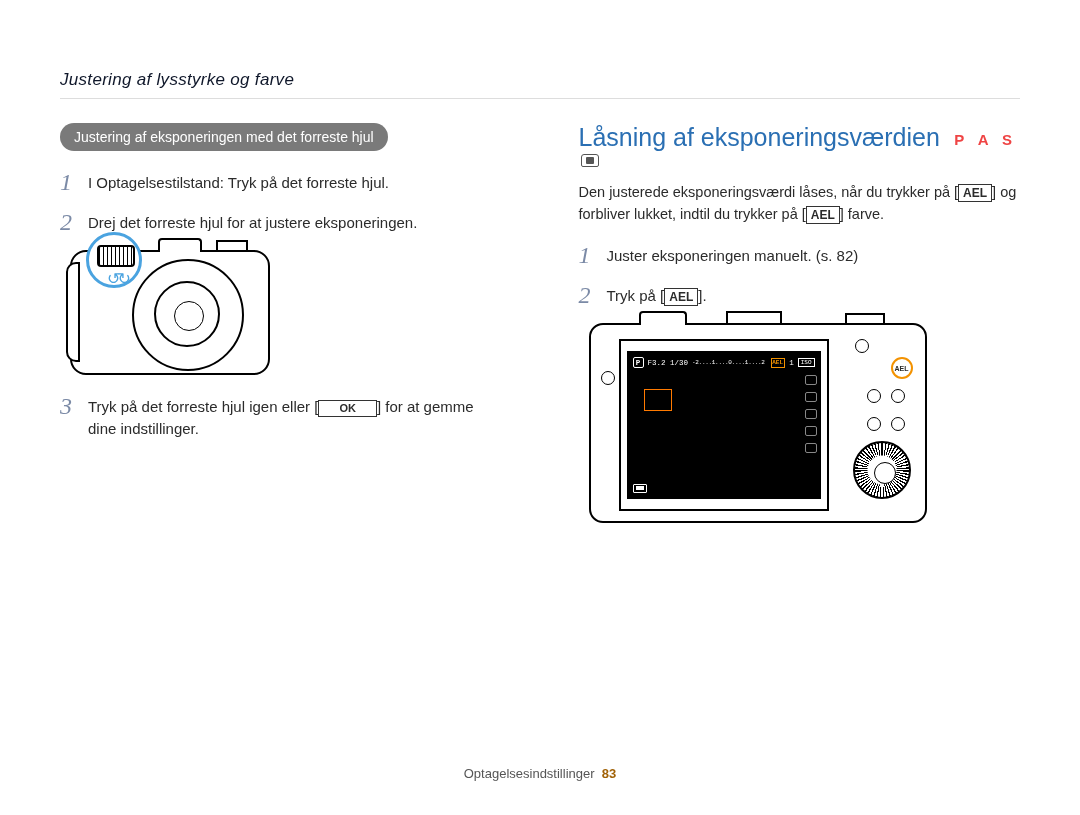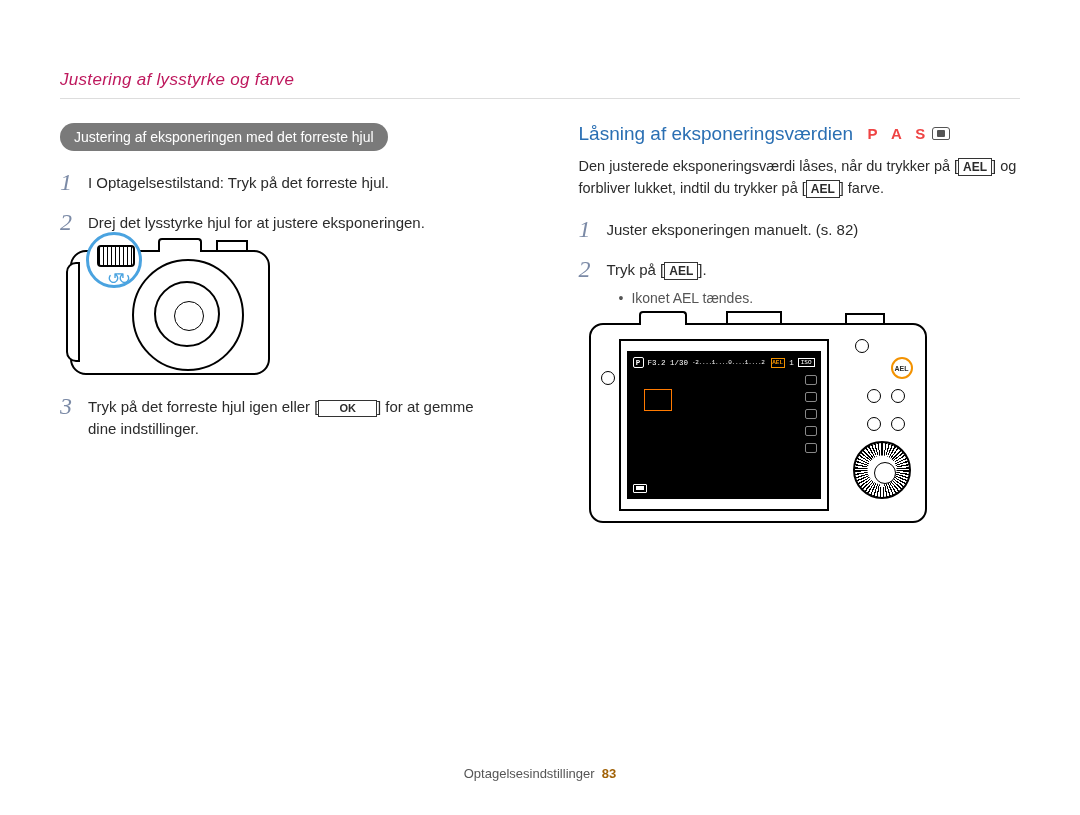--- a/index.html
+++ b/index.html
@@ -7,21 +7,21 @@
     font-family: Arial, Helvetica, sans-serif;
     background: #fff;
     color: #2b2b2b;
     width: 1080px;
     height: 815px;
     position: relative;
     padding: 70px 60px 40px 60px;
   }
   .breadcrumb {
     font-style: italic;
-    color: #be185d;
+    color: #0f172a;
     font-size: 17px;
     margin-bottom: 8px;
     letter-spacing: .3px;
   }
   .hr {
     border-top: 1px solid #ddd;
     margin-bottom: 24px;
   }
   .columns {
     display: flex;
@@ -61,21 +61,21 @@
     color: #555;
     margin-top: 6px;
     padding-left: 12px;
   }
   .sub-bullet::before {
     content: '•';
     margin-right: 8px;
   }
   .h2 {
     color: #2a6fb3;
-    font-size: 19px;
+    font-size: 25px;
     font-weight: 400;
     display: inline;
   }
   .mode-icons {
     font-family: 'Arial', sans-serif;
     font-weight: bold;
     color: #ef4444;
     font-size: 15px;
     letter-spacing: 5px;
     margin-left: 10px;
@@ -374,21 +374,21 @@
   <div class="col">
     <div class="pill">Justering af eksponeringen med det forreste hjul</div>
 
     <ol class="steps">
       <li>
         <span class="step-num">1</span>
         <span class="step-body">I Optagelsestilstand: Tryk på det forreste hjul.</span>
       </li>
       <li>
         <span class="step-num">2</span>
-        <span class="step-body">Drej det lysstyrke hjul for at justere eksponeringen.</span>
+        <span class="step-body">Drej det forreste hjul for at justere eksponeringen.</span>
       </li>
     </ol>
 
     
     <div class="camera-front">
       <div class="top"></div>
       <div class="dialbox"></div>
       <div class="grip"></div>
       <div class="lens-outer">
           <div class="lens-inner"></div>
@@ -422,21 +422,20 @@
 
     <ol class="steps">
       <li>
         <span class="step-num">1</span>
         <span class="step-body">Juster eksponeringen manuelt. (s. 82)</span>
       </li>
       <li>
         <span class="step-num">2</span>
         <span class="step-body">
           <span>Tryk på [</span><span class="keycap">AEL</span><span>].</span>
-          <div class="sub-bullet">Ikonet AEL tændes.</div>
         </span>
       </li>
     </ol>
 
     <div class="camera-back">
       <div class="topbar"></div>
       <div class="hotshoe"></div>
       <div class="dialtop"></div>
       <div class="screen">
         <div class="screen-inner">

